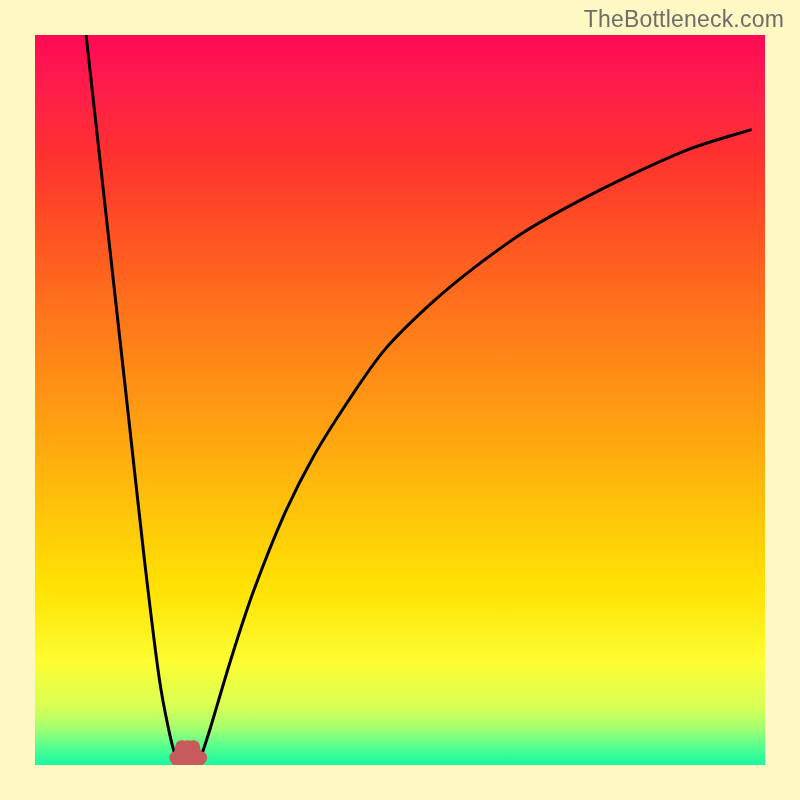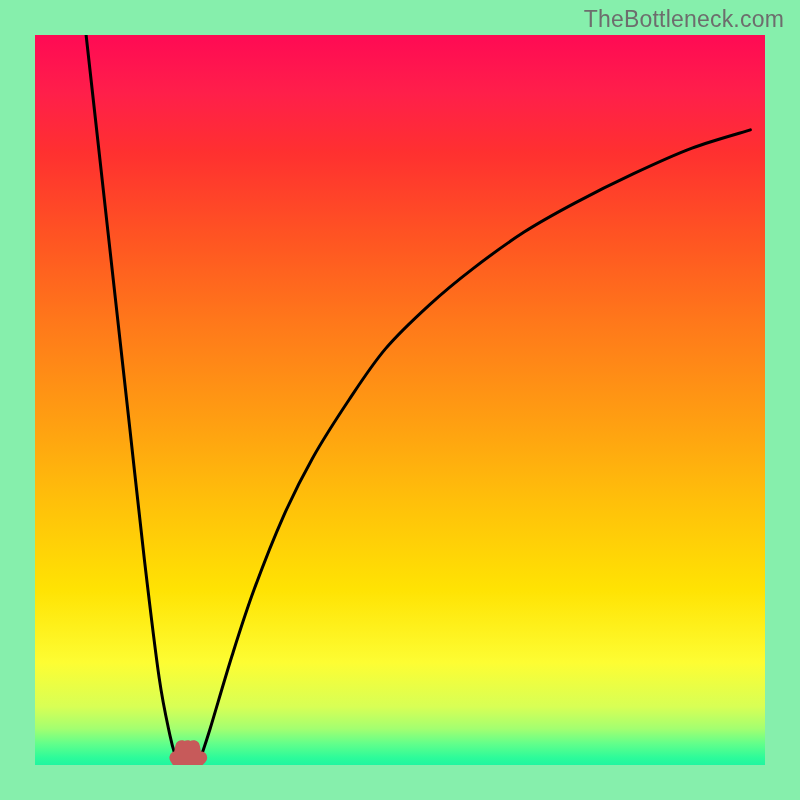--- a/index.html
+++ b/index.html
@@ -10,21 +10,21 @@
     background: #000;
     overflow: hidden;
     font-family: Arial, Helvetica, sans-serif;
   }
   .frame {
     position: absolute;
     top: 0;
     left: 0;
     width: 800px;
     height: 800px;
-    background: #86efac;
+    background: #fef9c3;
   }
   .plot-area {
     position: absolute;
     top: 35px;
     left: 35px;
     width: 730px;
     height: 730px;
     overflow: hidden;
   }
   .gradient {

